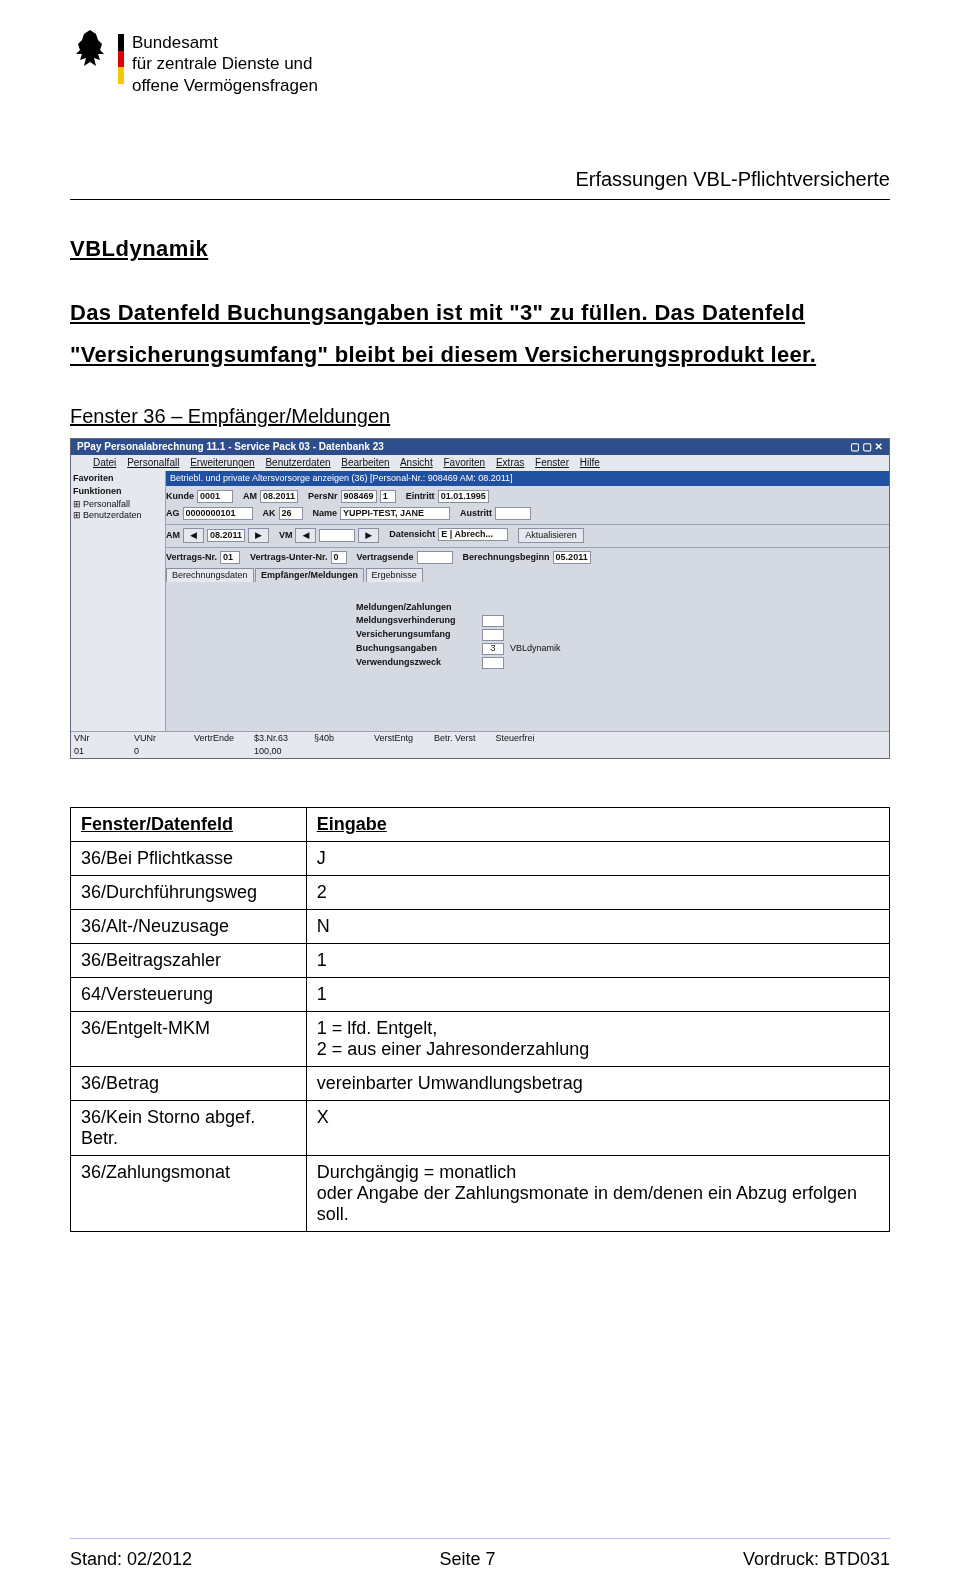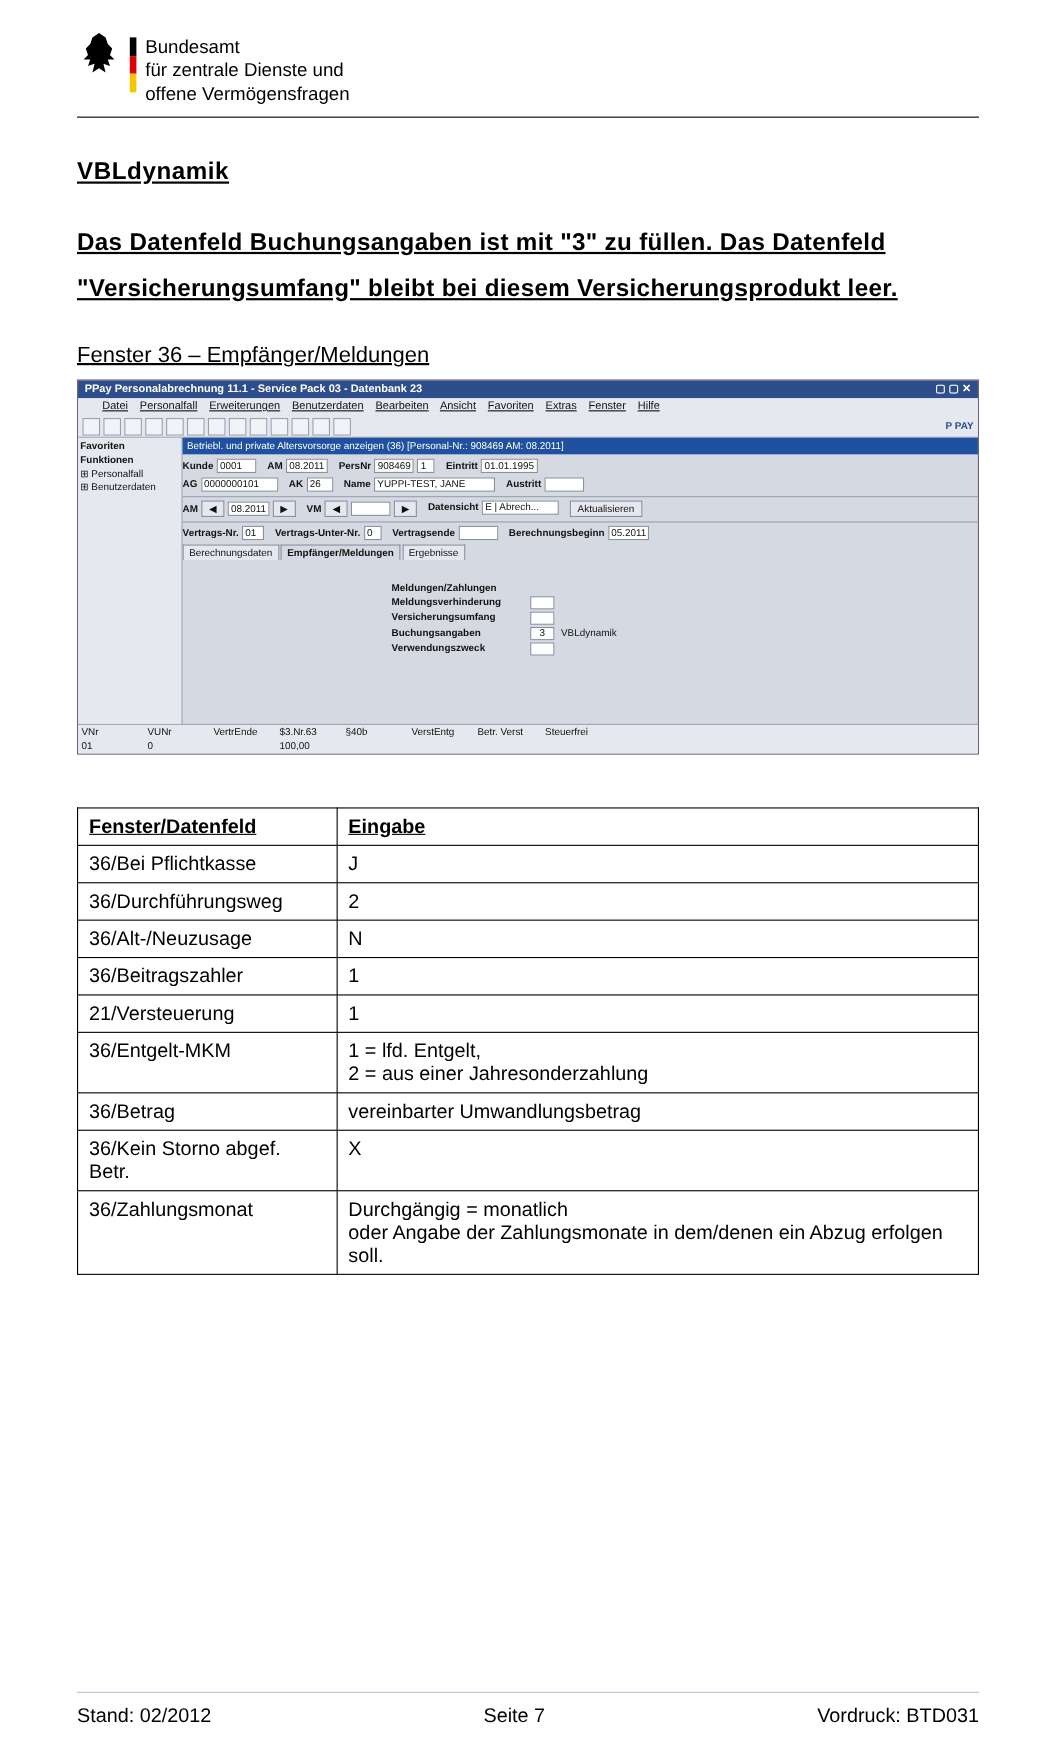--- a/index.html
+++ b/index.html
@@ -150,20 +150,21 @@
   .fld label { font-weight: bold; }
   .fld .box {
     background: #fff;
     border: 1px solid #8a90a0;
     height: 13px;
     min-width: 36px;
     padding: 0 2px;
     font-size: 9px;
     display: inline-flex;
     align-items: center;
+    font-weight: bold;
   }
   .btn {
     background: #e6e8ef;
     border: 1px solid #8a90a0;
     padding: 1px 6px;
     font-size: 9px;
   }
   .tabs {
     margin-top: 2px;
     font-size: 9px;
@@ -245,20 +246,21 @@
           <div class="fs-red"></div>
           <div class="fs-gold"></div>
       </div>
       <div class="org-name">
         <div class="first">Bundesamt</div>
         <div>für zentrale Dienste und</div>
         <div>offene Vermögensfragen</div>
       </div>
     </div>
   </div>
+  <div class="doc-title">Erfassungen VBL-Pflichtversicherte</div>
   <hr class="hr">
 
   <div class="section-heading">VBLdynamik</div>
   <div class="body-text">Das Datenfeld Buchungsangaben ist mit "3" zu füllen. Das Datenfeld "Versicherungsumfang" bleibt bei diesem Versicherungsprodukt leer.</div>
   <div class="subheading">Fenster 36 – Empfänger/Meldungen</div>
 
   <div class="app-mock">
     <div class="titlebar">
       <span>PPay Personalabrechnung 11.1 - Service Pack 03 - Datenbank 23</span>
       <span>▢ ▢ ✕</span>
@@ -268,36 +270,20 @@
       <span>Personalfall</span>
       <span>Erweiterungen</span>
       <span>Benutzerdaten</span>
       <span>Bearbeiten</span>
       <span>Ansicht</span>
       <span>Favoriten</span>
       <span>Extras</span>
       <span>Fenster</span>
       <span>Hilfe</span>
     </div>
-    <div class="toolbar">
-      <span class="tbtn"></span>
-      <span class="tbtn"></span>
-      <span class="tbtn"></span>
-      <span class="tbtn"></span>
-      <span class="tbtn"></span>
-      <span class="tbtn"></span>
-      <span class="tbtn"></span>
-      <span class="tbtn"></span>
-      <span class="tbtn"></span>
-      <span class="tbtn"></span>
-      <span class="tbtn"></span>
-      <span class="tbtn"></span>
-      <span class="tbtn"></span>
-      <span style="margin-left:auto;font-weight:bold;color:#2a4d88">P PAY</span>
-    </div>
     <div class="work">
       <div class="leftnav">
         <div class="grp">Favoriten</div>
         <div class="grp">Funktionen</div>
         <div>⊞ <span>Personalfall</span></div>
         <div>⊞ <span>Benutzerdaten</span></div>
       </div>
       <div class="rightpane">
         <div class="bluebar">Betriebl. und private Altersvorsorge anzeigen (36) [Personal-Nr.: 908469 AM: 08.2011]</div>
         <div class="formrow">
@@ -441,21 +427,21 @@
         </tr>
     <tr>
           <td>36/Alt-/Neuzusage</td>
           <td>N</td>
         </tr>
     <tr>
           <td>36/Beitragszahler</td>
           <td>1</td>
         </tr>
     <tr>
-          <td>21/Versteuerung</td>
+          <td>64/Versteuerung</td>
           <td>1</td>
         </tr>
     <tr>
           <td>36/Entgelt-MKM</td>
           <td style="white-space:pre-line">1 = lfd. Entgelt,
 2 = aus einer Jahresonderzahlung</td>
         </tr>
     <tr>
           <td>36/Betrag</td>
           <td>vereinbarter Umwandlungsbetrag</td>

